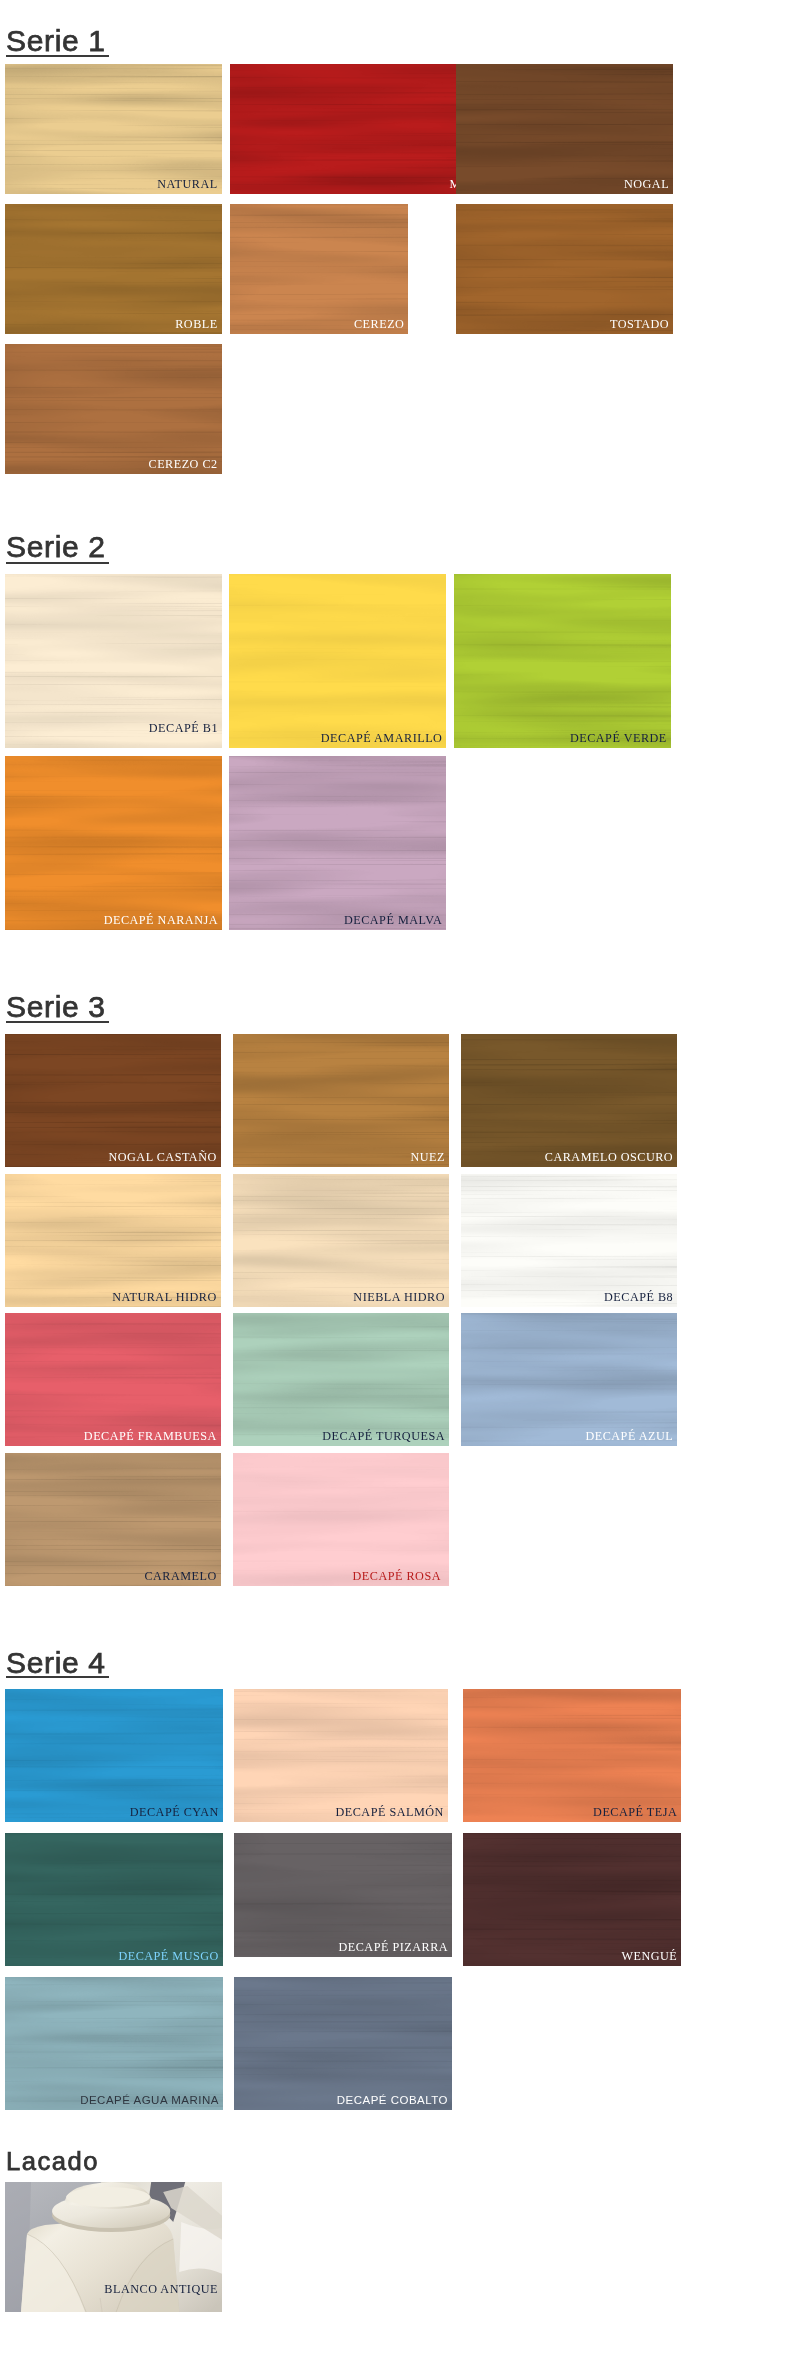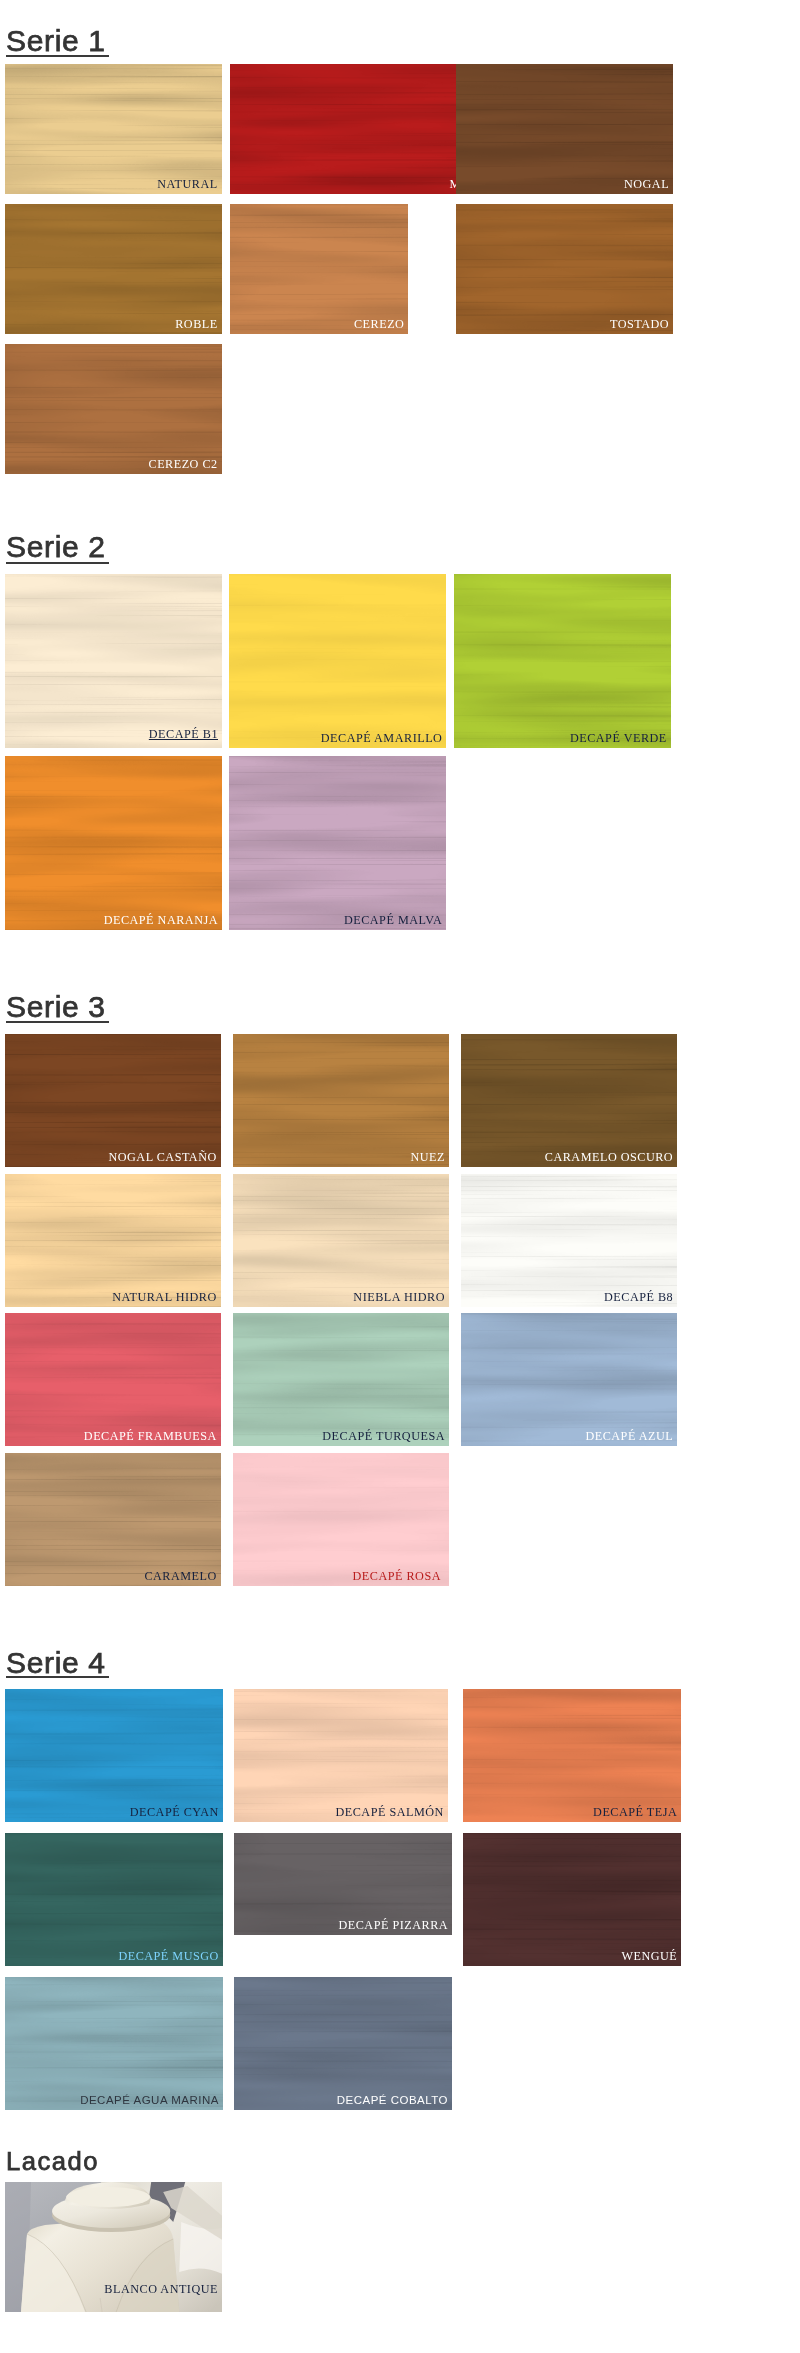--- a/index.html
+++ b/index.html
@@ -359,21 +359,21 @@
     </div>
   </div>
 </div>
 <div class="section">
   <div class="sec-title" style="left:6px;top:532.3px;font-size:30.0px;line-height:30.0px;letter-spacing:0.65px;">Serie 2</div>
   <div class="sec-underline" style="left:6px;top:561.5px;width:103px;"></div>
   <div class="grid">
     <div class="sw" style="left:4.7px;top:574.0px;width:217.3px;height:174px;background:#fcedd3;">
       <div class="tex" style="background:#f0e7d5;filter:url(#g17);opacity:0.12;"></div>
       <div class="tex" style="background:#fffefd;filter:url(#b17);opacity:0.17;"></div>
-      <div class="sw-label" style="right:4px;bottom:7px;color:#16213e;text-decoration:underline;">DECAPÉ B1</div>
+      <div class="sw-label" style="right:4px;bottom:13px;color:#16213e;">DECAPÉ B1</div>
     </div>
     <div class="sw" style="left:229.1px;top:574.0px;width:217.3px;height:174px;background:#ffdb4b;">
       <div class="tex" style="background:#f2d86a;filter:url(#g19);opacity:0.04;"></div>
       <div class="tex" style="background:#fffef2;filter:url(#b19);opacity:0.09;"></div>
       <div class="sw-label" style="right:4px;bottom:3px;color:#16213e;">DECAPÉ AMARILLO</div>
     </div>
     <div class="sw" style="left:453.5px;top:574.0px;width:217.3px;height:174px;background:#b1d035;">
       <div class="tex" style="background:#7e9620;filter:url(#g21);opacity:0.10;"></div>
       <div class="tex" style="background:#cfe37a;filter:url(#b21);opacity:0.24;"></div>
       <div class="sw-label" style="right:4px;bottom:3px;color:#16213e;">DECAPÉ VERDE</div>
@@ -468,21 +468,21 @@
     <div class="sw" style="left:463.1px;top:1689.0px;width:218.2px;height:133px;background:#ed8253;">
       <div class="tex" style="background:#bc5a2c;filter:url(#g53);opacity:0.12;"></div>
       <div class="tex" style="background:#f4a87c;filter:url(#b53);opacity:0.24;"></div>
       <div class="sw-label" style="right:4px;bottom:3px;color:#16213e;">DECAPÉ TEJA</div>
     </div>
     <div class="sw" style="left:4.7px;top:1833.0px;width:218.2px;height:133px;background:#356660;">
       <div class="tex" style="background:#1d423d;filter:url(#g55);opacity:0.12;"></div>
       <div class="tex" style="background:#5c8c85;filter:url(#b55);opacity:0.22;"></div>
       <div class="sw-label" style="right:4px;bottom:3px;color:#7dd3fc;">DECAPÉ MUSGO</div>
     </div>
-    <div class="sw" style="left:233.9px;top:1833.0px;width:218.2px;height:102px;background:#676264;">
+    <div class="sw" style="left:233.9px;top:1833.0px;width:218.2px;height:124px;background:#676264;">
       <div class="tex" style="background:#413d3e;filter:url(#g57);opacity:0.12;"></div>
       <div class="tex" style="background:#8a8486;filter:url(#b57);opacity:0.22;"></div>
       <div class="sw-label" style="right:4px;bottom:3px;color:#ffffff;">DECAPÉ PIZARRA</div>
     </div>
     <div class="sw" style="left:463.1px;top:1833.0px;width:218.2px;height:133px;background:#533130;">
       <div class="tex" style="background:#2b1413;filter:url(#g59);opacity:0.17;"></div>
       <div class="tex" style="background:#7a4c49;filter:url(#b59);opacity:0.24;"></div>
       <div class="sw-label" style="right:4px;bottom:3px;color:#ffffff;">WENGUÉ</div>
     </div>
     <div class="sw" style="left:4.7px;top:1977.0px;width:218.2px;height:133px;background:#8fb5be;">

